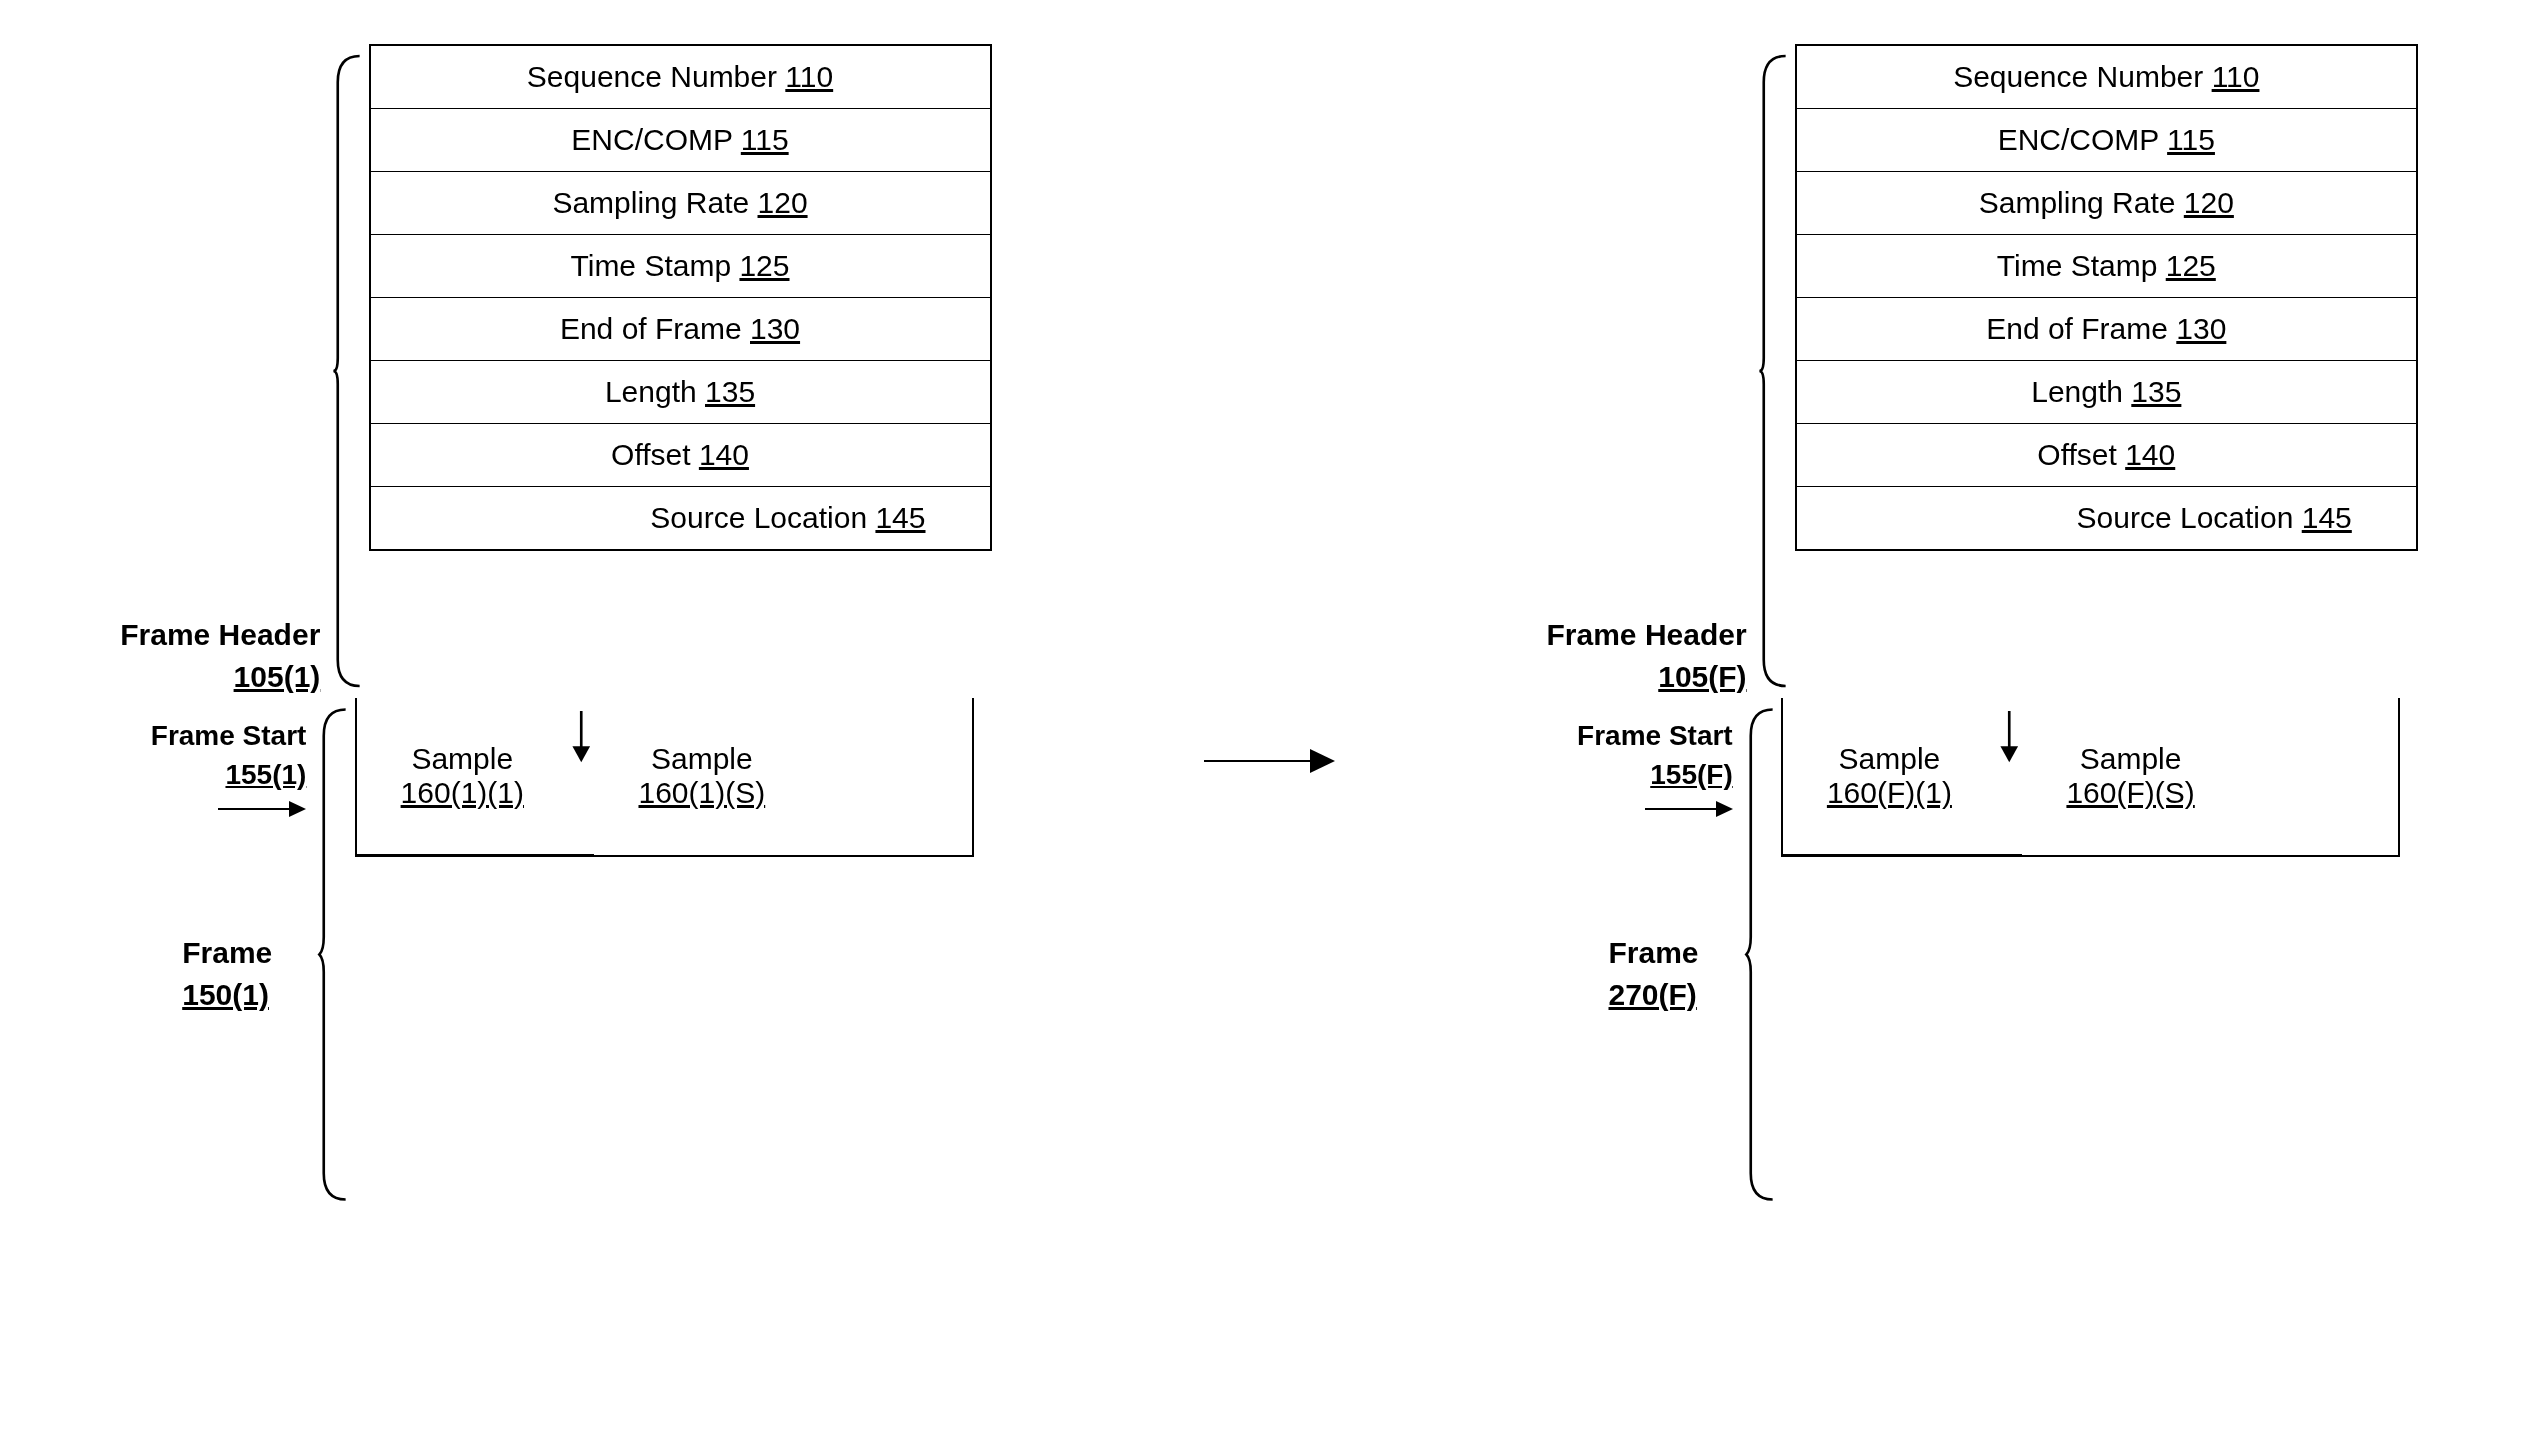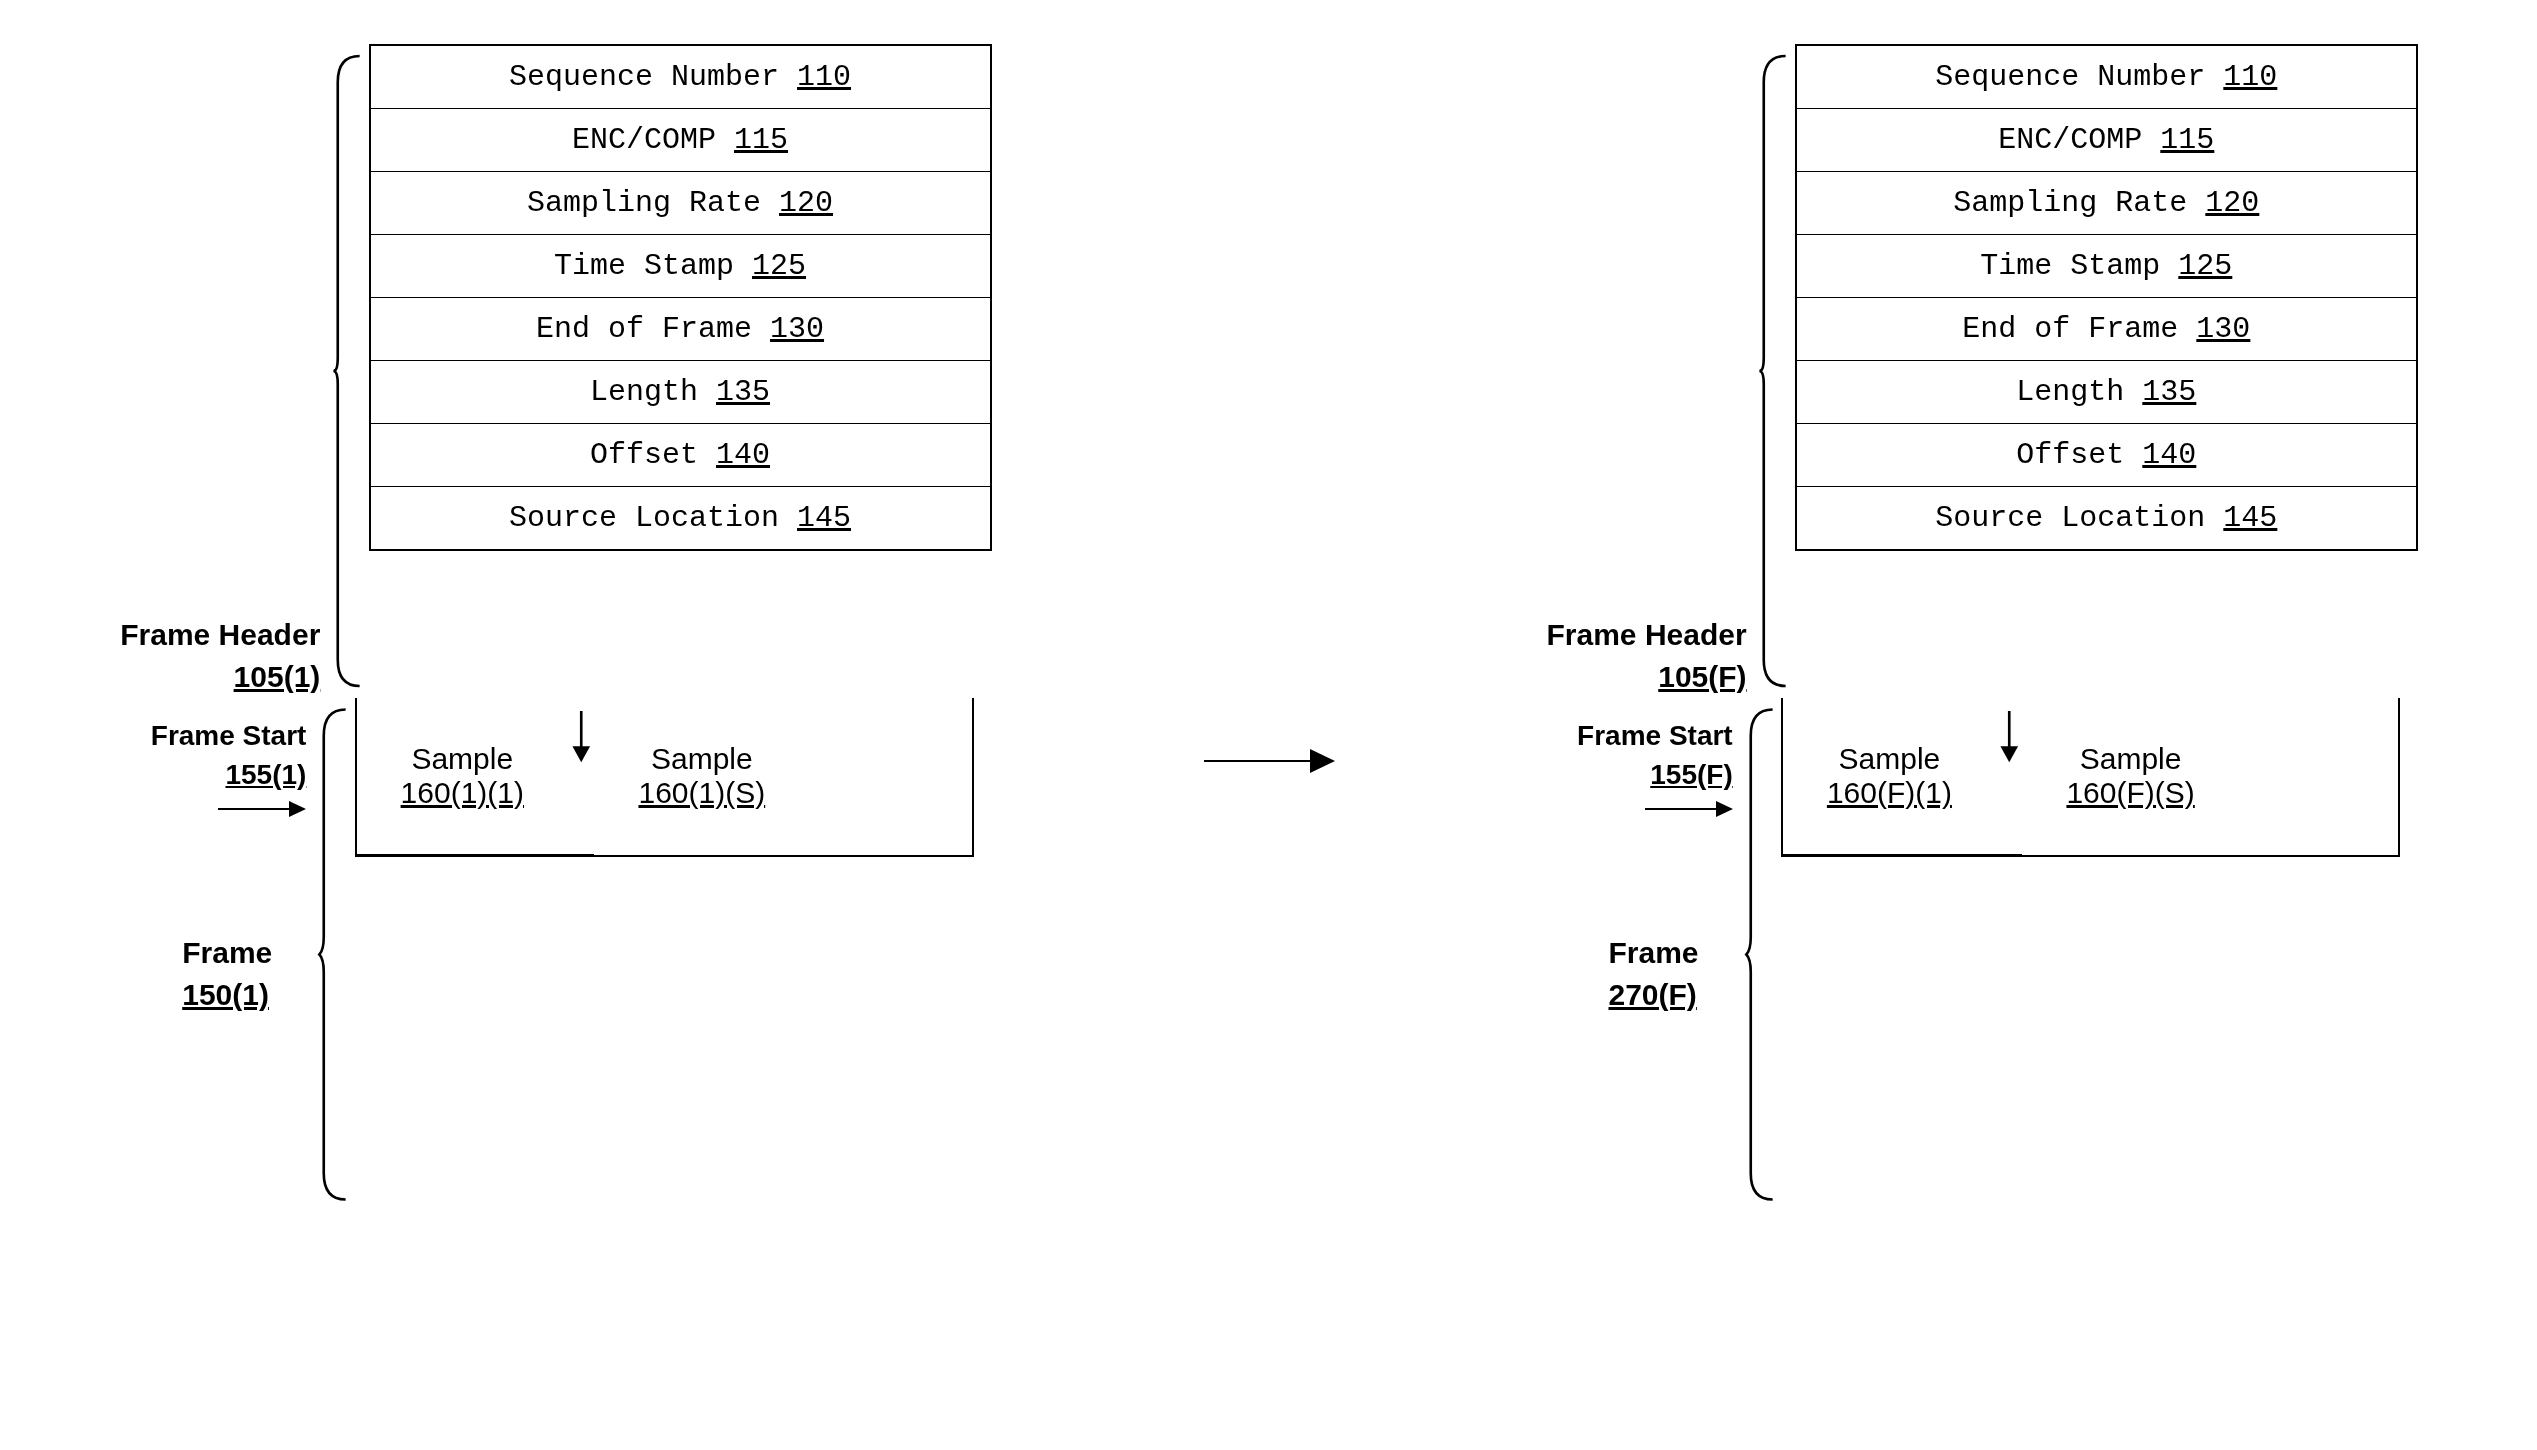--- a/index.html
+++ b/index.html
@@ -74,25 +74,25 @@
       flex-direction: column;
     }
 
     .table-cell {
       border-bottom: 1.8px solid #000;
       padding: 14px 64px;
       font-size: 30px;
       text-align: center;
       min-width: 619px;
       white-space: nowrap;
-      font-family: Liberation Mono, monospace;
     }
 
     .table-cell:last-child {
       border-bottom: none;
+      text-align: right;
     }
 
     .table-cell u {
       text-decoration: underline;
     }
 
     .frame-body-box {
       border: 2.7px solid #000;
       border-top: none;
       display: flex;

